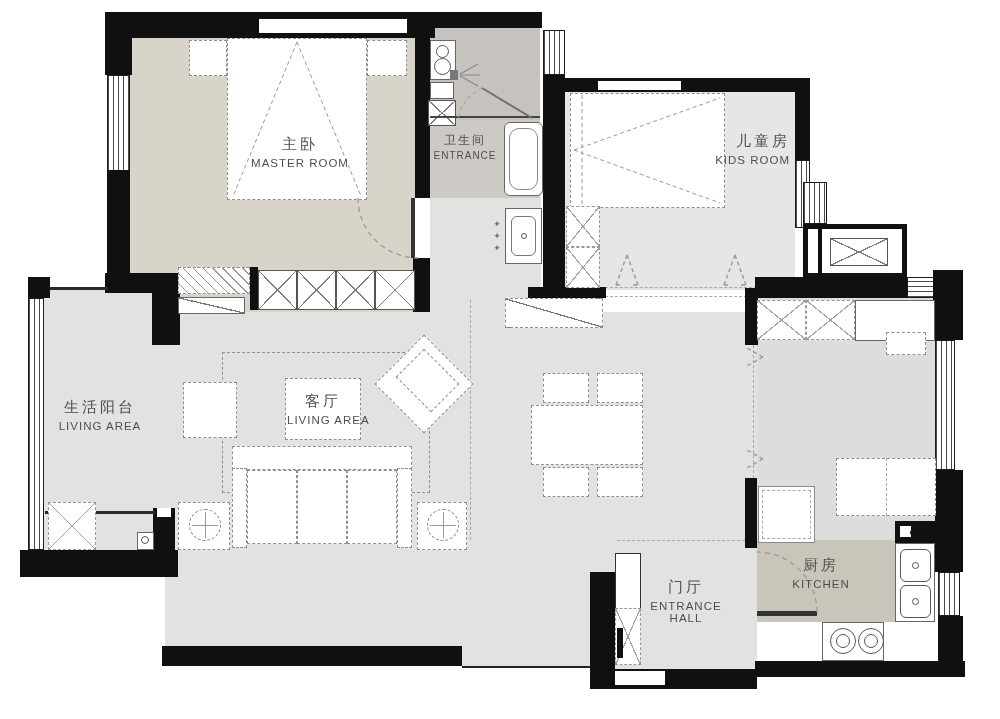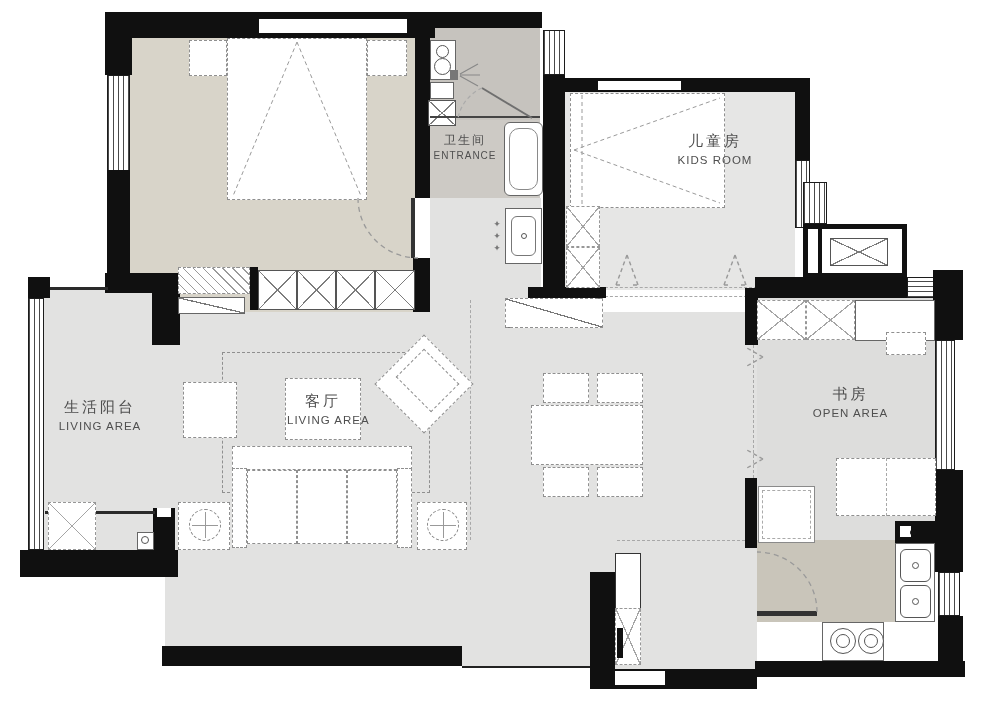--- a/index.html
+++ b/index.html
@@ -222,34 +222,42 @@
   <div class="abs" style="left:900px;top:585px;width:31px;height:33px;border:1px solid #555;border-radius:6px;background:#fff;"></div>
   <div class="circ" style="left:912px;top:598px;width:7px;height:7px;"></div>
   <div class="furn sld" style="left:822px;top:622px;width:62px;height:39px;"></div>
   <div class="burner" style="left:830px;top:628px;width:26px;height:26px;"></div>
   <div class="burner" style="left:858px;top:628px;width:26px;height:26px;"></div>
 
   <div class="abs" style="left:615px;top:553px;width:26px;height:112px;border:1px solid #333;background:#fff;"></div>
   <div class="xbd" style="left:615px;top:608px;width:26px;height:57px;"></div>
   <div class="wall" style="left:617px;top:628px;width:6px;height:30px;"></div>
 
+  <div class="lbl" style="left:230px;top:135px;width:140px;">
+    <span class="zh">主卧</span>
+    <span class="en">MASTER ROOM</span>
+  </div>
   <div class="lbl sm" style="left:424px;top:132px;width:82px;">
     <span class="zh">卫生间</span>
     <span class="en">ENTRANCE</span>
   </div>
-  <div class="lbl" style="left:640px;top:132px;width:150px;">
+  <div class="lbl" style="left:640px;top:132px;width:150px;text-align:right;">
     <span class="zh">儿童房</span>
     <span class="en">KIDS ROOM</span>
   </div>
   <div class="lbl" style="left:36px;top:398px;width:128px;">
     <span class="zh">生活阳台</span>
     <span class="en">LIVING AREA</span>
   </div>
   <div class="lbl one" style="left:287px;top:392px;width:72px;">
     <span class="zh">客厅</span>
     <span class="en">LIVING AREA</span>
   </div>
-  <div class="lbl" style="left:778px;top:385px;width:145px;">
-    <span class="zh">书房</span>
-    <span class="en">OPEN AREA</span>
+  <div class="lbl" style="left:638px;top:578px;width:96px;">
+    <span class="zh">门厅</span>
+    <span class="en">ENTRANCE HALL</span>
+  </div>
+  <div class="lbl" style="left:766px;top:556px;width:110px;">
+    <span class="zh">厨房</span>
+    <span class="en">KITCHEN</span>
   </div>
 
 </div>
 
 </body></html>

